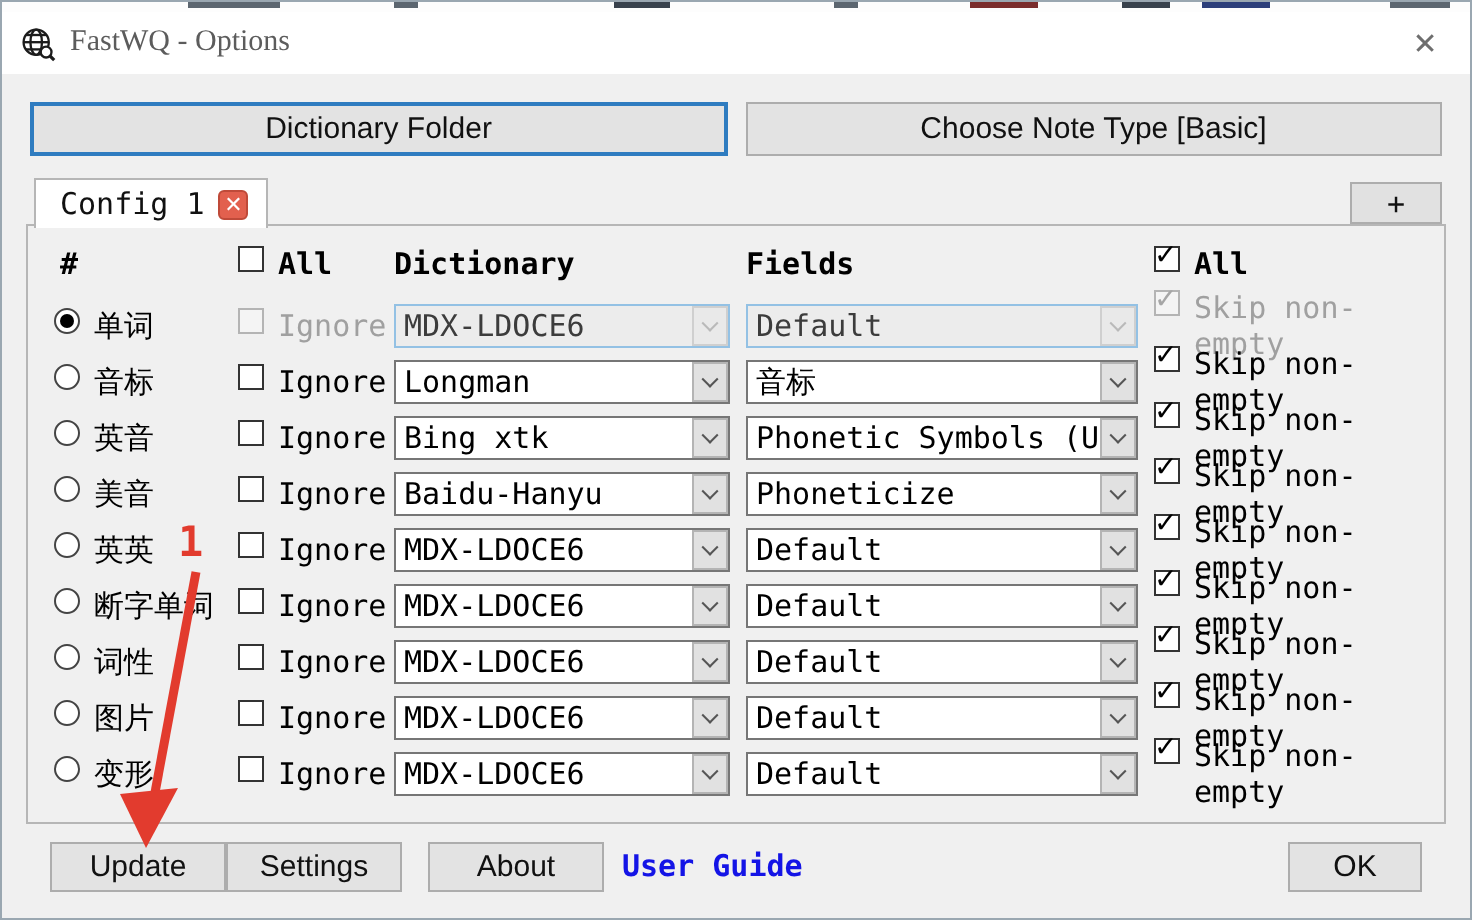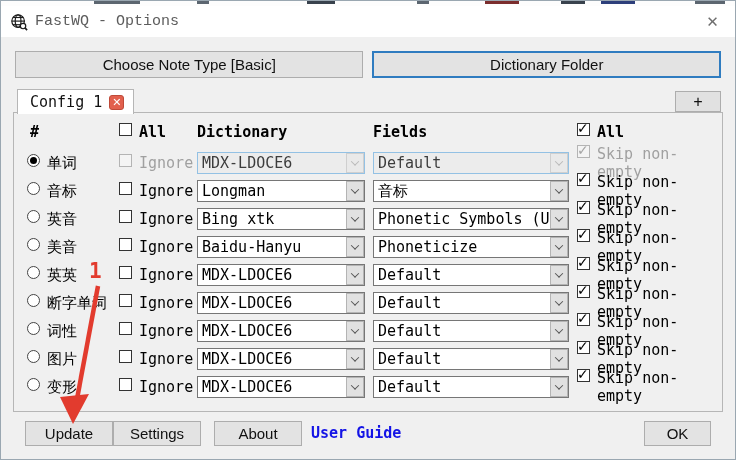--- a/index.html
+++ b/index.html
@@ -17,21 +17,21 @@
       linear-gradient(#39424d,#39424d),linear-gradient(#5c6670,#5c6670),
       linear-gradient(#7b2d2d,#7b2d2d),linear-gradient(#39424d,#39424d),
       linear-gradient(#2d3f7b,#2d3f7b),linear-gradient(#5c6670,#5c6670);
     background-repeat:no-repeat;
     background-size:46px 3px,12px 3px,28px 3px,12px 3px,34px 3px,24px 3px,34px 3px,30px 3px;
     background-position:93px 0,196px 0,306px 0,416px 0,484px 0,560px 0,600px 0,694px 0;
   }
   
   .titlebar{ height:31px; background:#ffffff; display:flex; align-items:center; padding-left:9px; position:relative; }
   .app-icon{ width:18px; height:18px; margin-right:7px; flex:0 0 auto; }
-  .title-text{ font-family:Liberation Mono, monospace; font-size:15px; color:#5c5c5c; }
+  .title-text{ font-family:Liberation Serif, serif; font-size:15px; color:#5c5c5c; }
   .close-btn{ position:absolute; right:0; top:0; width:45px; height:31px; display:flex; align-items:center; justify-content:center;
     color:#6e6e6e; font-family:"DejaVu Sans",sans-serif; font-size:15px; cursor:pointer; }
   
   .toolbar{ display:flex; gap:9px; margin:14px 14px 0; }
   .btn{ background:#e3e3e3; border:1px solid #adadad; height:27px; display:flex; align-items:center; justify-content:center;
     font-size:15px; color:#111; }
   .btn-folder{ flex:1 1 50%; border:2px solid #2f7cc0; }
   .btn-note{ flex:1 1 50%; }
   
   .tabbar{ margin:11px 12px 0; position:relative; height:24px; z-index:2; display:flex; }
@@ -94,22 +94,22 @@
       <line x1="3.2" y1="13" x2="14.8" y2="13"></line>
       <circle cx="14.5" cy="14.5" r="3" fill="#fff"></circle>
       <line x1="16.6" y1="16.6" x2="19" y2="19" stroke-width="1.8"></line>
     </g>
   </svg>
   <span class="title-text">FastWQ - Options</span>
   <span class="close-btn">✕</span>
 </div>
 
 <div class="toolbar">
+  <button class="btn btn-folder">Dictionary Folder</button>
   <button class="btn btn-note">Choose Note Type [Basic]</button>
-  <button class="btn btn-folder">Dictionary Folder</button>
 </div>
 
 <div class="tabbar">
   <div class="tab">
     <span>Config 1</span>
     <span class="tab-close">✕</span>
   </div>
   <div class="add-btn">+</div>
 </div>
 

